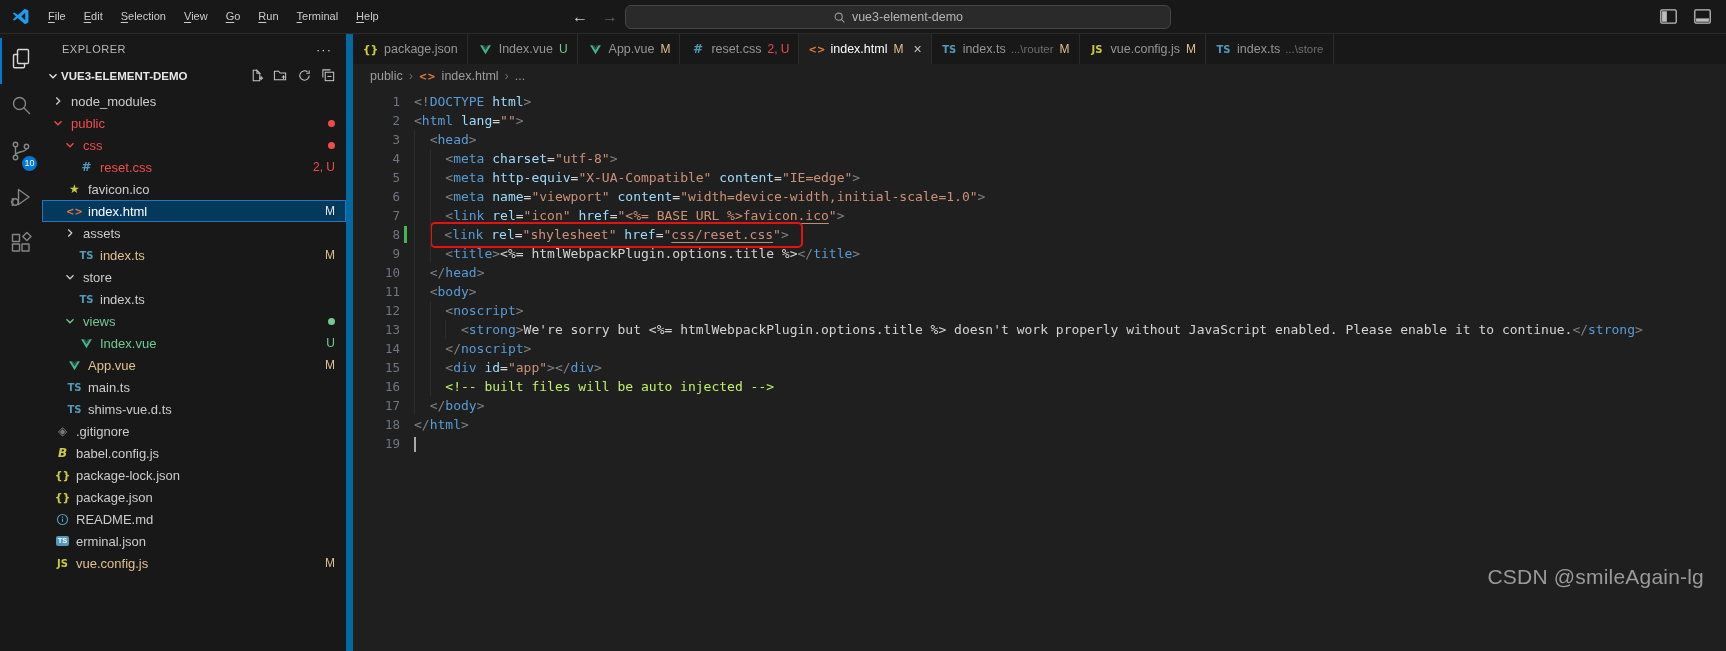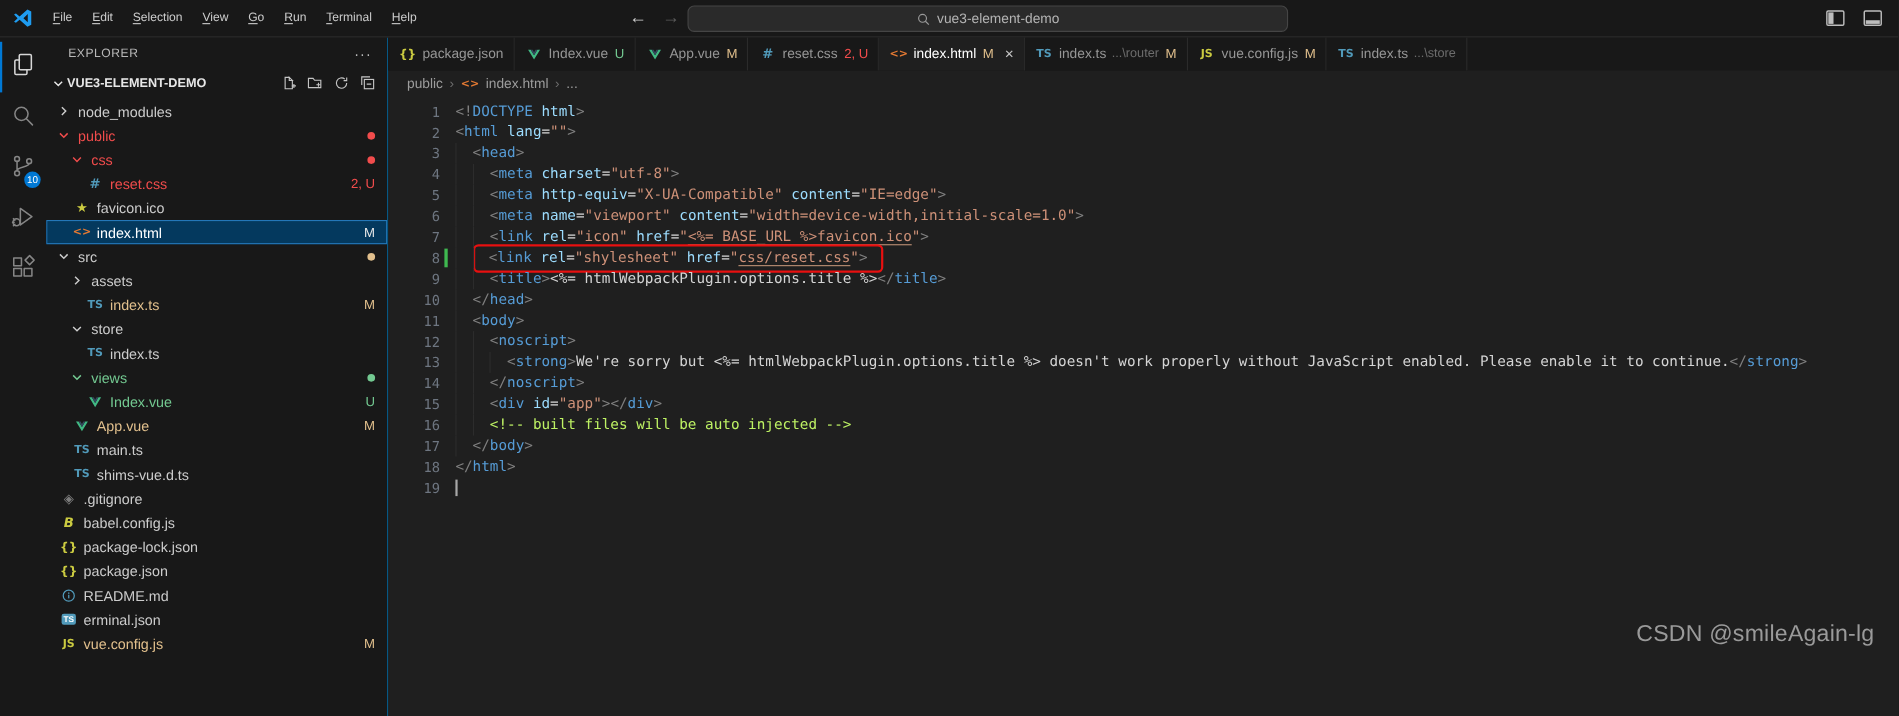--- a/index.html
+++ b/index.html
@@ -31,21 +31,21 @@
   .activitybar{width:42px;background:#181818;display:flex;flex-direction:column;
                align-items:stretch;padding-top:4px;flex:none}
   .ai{height:46px;display:flex;align-items:center;justify-content:center;color:#858585;
       position:relative;border-left:2px solid transparent;border-right:2px solid transparent}
   .ai.active{color:#d7d7d7;border-left:2px solid var(--accent)}
   .ai svg{width:24px;height:24px}
   .ai svg *{stroke:currentColor;stroke-width:1.4;fill:none;stroke-linecap:round;stroke-linejoin:round}
   .ai .badge{position:absolute;right:3px;bottom:5px;background:var(--accent);color:#fff;
              font-size:9px;border-radius:8px;min-width:15px;height:15px;line-height:15px;text-align:center}
 
-  .sidebar{width:311px;background:#181818;border-right:1px solid #0369a1;flex:none;
+  .sidebar{width:311px;background:#181818;border-right:7px solid #0369a1;flex:none;
            display:flex;flex-direction:column;overflow:hidden}
   .sb-header{height:30px;display:flex;align-items:center;padding:0 14px 0 20px;color:#b8b8b8;font-size:11px;letter-spacing:.5px}
   .sb-more{margin-left:auto;color:#cccccc;font-size:13px;letter-spacing:1px}
   .sb-project{height:23px;display:flex;align-items:center;padding:0 10px 0 3px;color:#e7e7e7;font-weight:700;font-size:11.5px}
   .sb-actions{margin-left:auto;display:flex;gap:9px}
   .sb-actions svg{width:15px;height:15px}
   .sb-actions svg *{stroke:#c5c5c5;stroke-width:1.1;fill:none}
   .sb-project .chev svg *, .trow .chev svg *{stroke:currentColor;stroke-width:1.5;fill:none}
 
   .tree{flex:1;padding-top:3px;font-size:13px}
@@ -256,29 +256,20 @@
             </span>
             <span class="tlabel">favicon.ico</span>
           </div>
           <div class="trow st-selected selected" style="padding-left:24px">
     <span class="fiw">
               <span class="fi-txt" style="color:#e37933">&lt;&gt;</span>
             </span>
             <span class="tlabel">index.html</span>
             <span class="tbadge st-modified">M</span>
           </div>
-          <div class="trow st-none" style="padding-left:8px">
-    <span class="chev down">
-              <svg viewBox="0 0 16 16">
-                <path d="M6 4l4 4-4 4"></path>
-              </svg>
-            </span>
-            <span class="tlabel">src</span>
-            <span class="tbadge dotb st-modified"></span>
-          </div>
           <div class="trow st-none" style="padding-left:20px">
     <span class="chev right">
               <svg viewBox="0 0 16 16">
                 <path d="M6 4l4 4-4 4"></path>
               </svg>
             </span>
             <span class="tlabel">assets</span>
           </div>
           <div class="trow st-modified" style="padding-left:36px">
     <span class="fiw">

